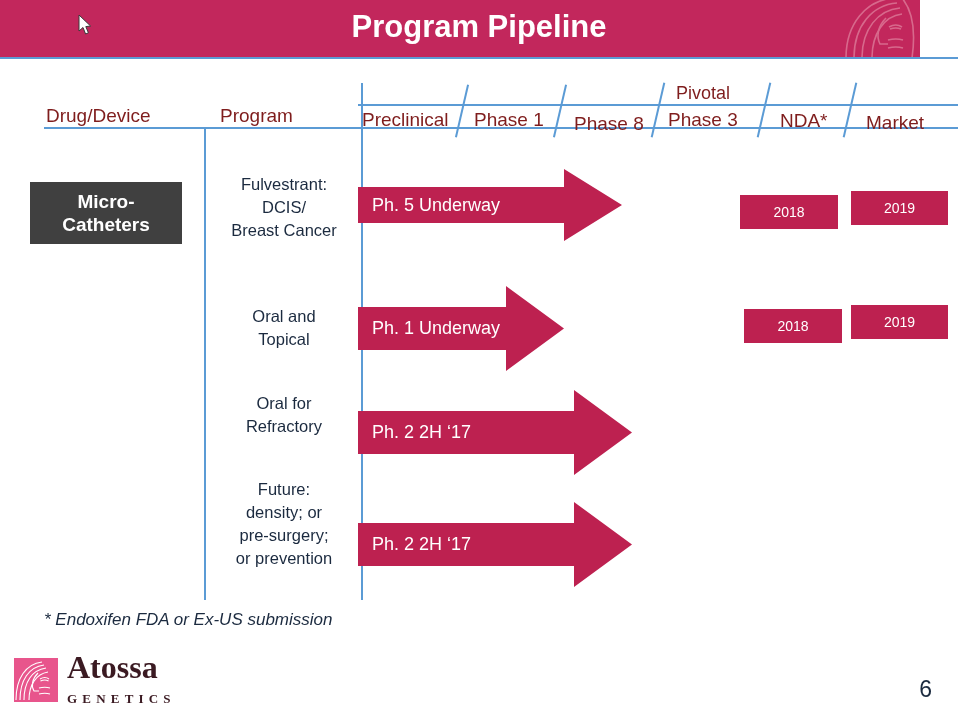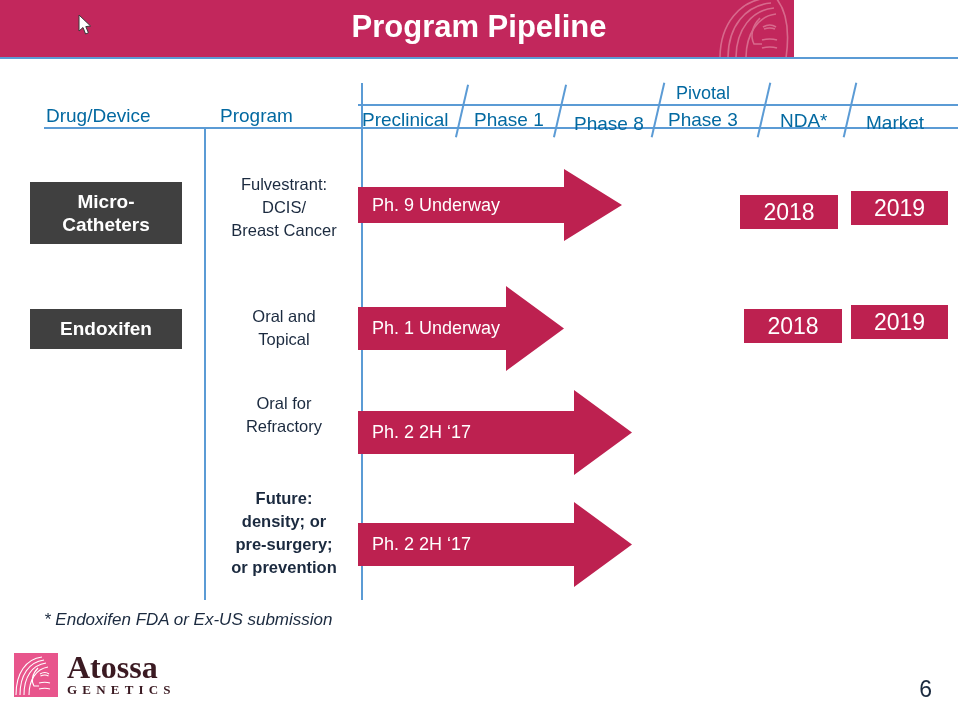--- a/index.html
+++ b/index.html
@@ -6,21 +6,21 @@
   html,body{margin:0;padding:0;}
   body{
     width:958px;height:709px;
     background:#ffffff;
     font-family:"Liberation Sans","DejaVu Sans",sans-serif;
     overflow:hidden;
     position:relative;
   }
   
   .title-bar{
-    position:absolute;left:0;top:0;width:794px;height:57px;
+    position:absolute;left:0;top:0;width:920px;height:57px;
     background:#c2275c;
     overflow:hidden;
     text-decoration:underline;
   }
   .title-bar .title-text{
     position:absolute;left:0;top:0;width:958px;height:57px;
     line-height:54px;text-align:center;
     color:#ffffff;font-size:31px;font-weight:bold;
     letter-spacing:0px;
   }
@@ -38,39 +38,39 @@
   }
 
   
   .sheet{position:absolute;left:0;top:57px;width:958px;height:652px;}
 
   .hline{position:absolute;background:#5b9bd5;height:2px;}
   .vline{position:absolute;background:#5b9bd5;width:2px;}
 
   .col-head{
     position:absolute;
-    color:#0369a1;font-size:19px;white-space:nowrap;
+    color:#7f1d1d;font-size:19px;white-space:nowrap;
   }
   .col-head.pivotal{font-size:18px;}
 
   .diag{
     position:absolute;width:2px;background:#5b9bd5;
     transform-origin:50% 50%;
   }
 
   
   .drug-box{
     position:absolute;background:#404040;
     color:#ffffff;font-size:19px;font-weight:600;
     display:flex;align-items:center;justify-content:center;
     text-align:center;line-height:1.22;
   }
   .year-box{
     position:absolute;background:#bd2150;
-    color:#ffffff;font-size:23px;
+    color:#ffffff;font-size:14px;
     display:flex;align-items:center;justify-content:center;
   }
 
   
   .prog-text{
     position:absolute;text-align:center;
     color:#1b2a3f;font-size:16.5px;line-height:1.40;
   }
 
   
@@ -94,21 +94,21 @@
   }
   .brand-mark{width:44px;height:44px;background:#e8558c;position:relative;overflow:hidden;}
   .brand-words{margin-left:9px;}
   .brand-name{
     font-family:"Liberation Serif","DejaVu Serif",serif;
     font-size:32px;color:#3b1a22;line-height:.95;font-weight:bold;
   }
   .brand-sub{
     font-family:"Liberation Serif","DejaVu Serif",serif;
     font-size:13px;color:#3b1a22;letter-spacing:5.2px;
-    margin-top:0;font-weight:bold;
+    margin-top:9px;font-weight:bold;
   }
   .page-num{
     position:absolute;right:26px;top:676px;
     font-size:23px;color:#1b2a3f;
   }
 </style>
 </head>
 <body>
 
 <div class="title-bar">
@@ -164,27 +164,26 @@
 Catheters</div>
 
   <div class="prog-text" style="left:206px;top:116px;width:156px;white-space:pre-line;">Fulvestrant:
 DCIS/
 Breast Cancer</div>
 
   <div class="arrow-wrap" style="left:358px;top:112px;width:264px;height:72px;">
     <svg viewBox="0 0 264 72" width="264" height="72">
       <polygon points="0,18 206,18 206,0 264,36 206,72 206,54 0,54" fill="#bd2150"></polygon>
     </svg>
-    <div class="arrow-label" style="top:18px;height:36px;">Ph. 9 Underway</div>
+    <div class="arrow-label" style="top:18px;height:36px;">Ph. 5 Underway</div>
   </div>
 
   <div class="year-box" style="left:740px;top:138px;width:98px;height:34px;">2018</div>
   <div class="year-box" style="left:851px;top:134px;width:97px;height:34px;">2019</div>
 
-  <div class="drug-box" style="left:30px;top:252px;width:152px;height:40px;">Endoxifen</div>
 
   <div class="prog-text" style="left:206px;top:248px;width:156px;white-space:pre-line;">Oral and
 Topical</div>
 
   <div class="arrow-wrap" style="left:358px;top:229px;width:206px;height:85px;">
     <svg viewBox="0 0 206 85" width="206" height="85">
       <polygon points="0,21 148,21 148,0 206,42.5 148,85 148,64 0,64" fill="#bd2150"></polygon>
     </svg>
     <div class="arrow-label" style="top:21px;height:43px;">Ph. 1 Underway</div>
   </div>
@@ -195,21 +194,21 @@
   <div class="prog-text" style="left:206px;top:335px;width:156px;white-space:pre-line;">Oral for
 Refractory</div>
 
   <div class="arrow-wrap" style="left:358px;top:333px;width:274px;height:85px;">
     <svg viewBox="0 0 274 85" width="274" height="85">
       <polygon points="0,21 216,21 216,0 274,42.5 216,85 216,64 0,64" fill="#bd2150"></polygon>
     </svg>
     <div class="arrow-label" style="top:21px;height:43px;">Ph. 2 2H ‘17</div>
   </div>
 
-  <div class="prog-text" style="left:206px;top:430px;width:156px;white-space:pre-line;font-weight:bold;">Future:
+  <div class="prog-text" style="left:206px;top:421px;width:156px;white-space:pre-line;">Future:
 density; or
 pre-surgery;
 or prevention</div>
 
   <div class="arrow-wrap" style="left:358px;top:445px;width:274px;height:85px;">
     <svg viewBox="0 0 274 85" width="274" height="85">
       <polygon points="0,21 216,21 216,0 274,42.5 216,85 216,64 0,64" fill="#bd2150"></polygon>
     </svg>
     <div class="arrow-label" style="top:21px;height:43px;">Ph. 2 2H ‘17</div>
   </div>

